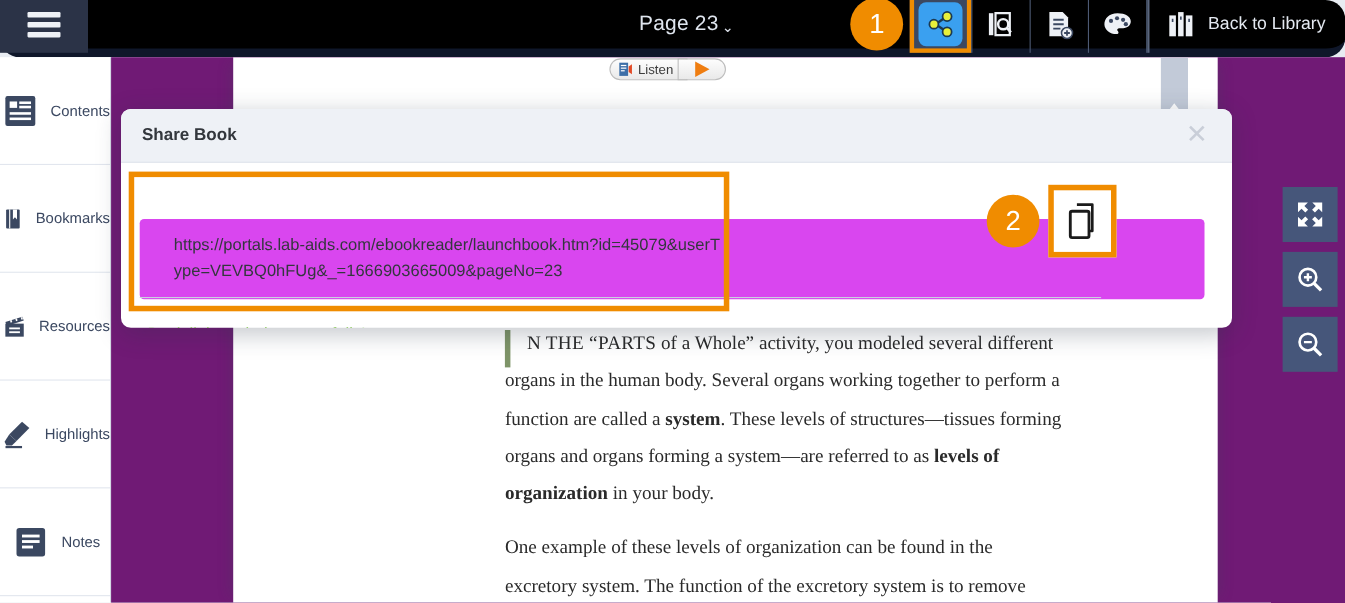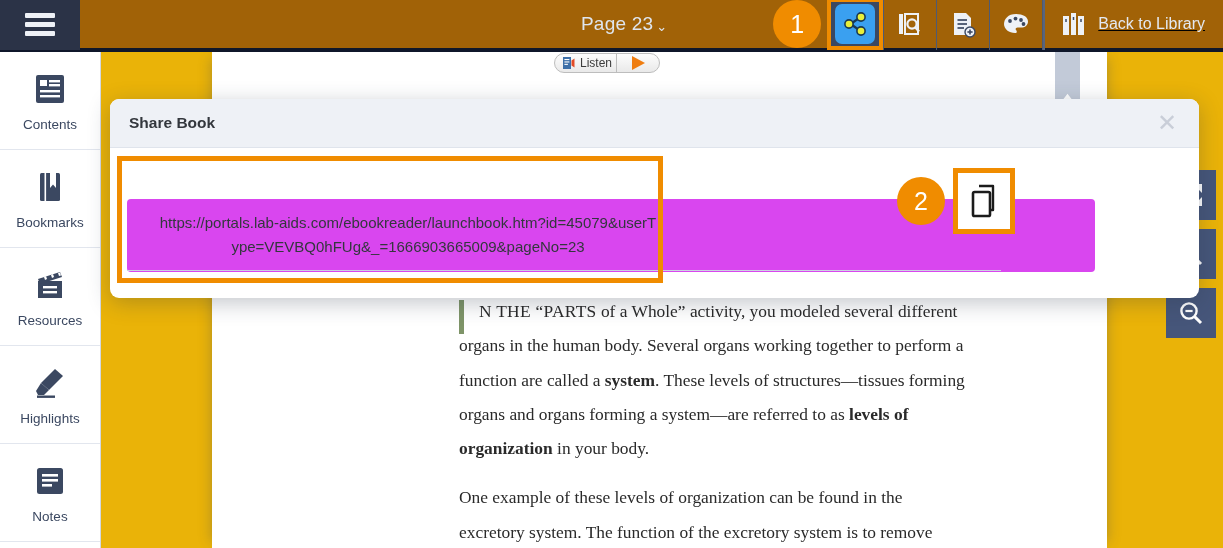--- a/index.html
+++ b/index.html
@@ -7,23 +7,24 @@
     width: 1223px; height: 548px;
     font-family: "Liberation Sans", sans-serif;
     overflow: hidden;
     background: #e8ecf2;
   }
   .app { position: relative; width: 1223px; height: 548px; }
 
   
   .topbar {
     position: absolute; left: 0; top: 0; width: 1223px; height: 52px;
-    background: #a16207;
+    background: #000000;
     display: flex; align-items: center;
-    border-bottom: 4px solid #0f172a;
+    border-bottom: 8px solid #0f172a;
+    border-radius: 18px;
   }
   .hamburger-btn {
     width: 80px; height: 52px; background: #2b3347;
     display: flex; align-items: center; justify-content: center;
     cursor: pointer; flex: 0 0 auto;
   }
   .hamburger-btn .bars { width: 30px; }
   .hamburger-btn .bars span {
     display: block; height: 5px; background: #eef1f6;
     border-radius: 1px; margin: 4px 0;
@@ -74,30 +75,30 @@
   }
   .back-lib .label { color: #e4e9f1; font-size: 16px; white-space: nowrap; }
 
   
   .sidebar {
     position: absolute; left: 0; top: 52px; width: 101px; height: 496px;
     background: #ffffff; border-right: 1px solid #d3d9e3;
   }
   .side-item {
     height: 98px; border-bottom: 1px solid #e2e6ee;
-    display: flex; flex-direction: column; align-items: center;
+    display: flex; flex-direction: row; align-items: center;
     justify-content: center; gap: 9px; cursor: pointer;
   }
   .side-item .lbl { font-size: 13.5px; color: #3b4861; }
 
   
   .stage {
     position: absolute; left: 101px; top: 52px;
     width: 1122px; height: 496px;
-    background: #eab308;
+    background: #701a75;
     overflow: hidden;
   }
   .page-sheet {
     position: absolute; left: 111px; top: 0; width: 895px; height: 496px;
     background: #fff;
     box-shadow: -7px 0 12px -6px rgba(60,70,90,.30), 7px 0 12px -6px rgba(60,70,90,.30);
   }
   .bookmark-ribbon {
     position: absolute; left: 843px; top: 0; width: 25px; height: 58px;
     background: #c2cad8;
@@ -148,25 +149,24 @@
     display: flex; flex-direction: column; gap: 9px;
   }
   .zoom-btn {
     width: 50px; height: 50px; background: #46567a;
     display: flex; align-items: center; justify-content: center;
     cursor: pointer;
   }
 
   
   .dialog {
-    position: absolute; left: 110px; top: 99px; width: 1089px; height: 199px;
+    position: absolute; left: 110px; top: 99px; width: 1010px; height: 199px;
     background: #fff; border-radius: 9px;
     box-shadow: 0 5px 22px rgba(40,50,70,.28);
     overflow: hidden;
-    text-align: center;
   }
   .dialog-head {
     height: 49px; background: #eef1f6; border-bottom: 1px solid #dfe4ec;
     display: flex; align-items: center; padding: 0 18px 0 19px;
   }
   .dialog-title { font-size: 15.5px; font-weight: 700; color: #33373d; }
   .dialog-close {
     margin-left: auto; font-size: 24px; color: #c9ced8;
     cursor: pointer; line-height: 1; padding: 0 4px; font-weight: 300;
   }

